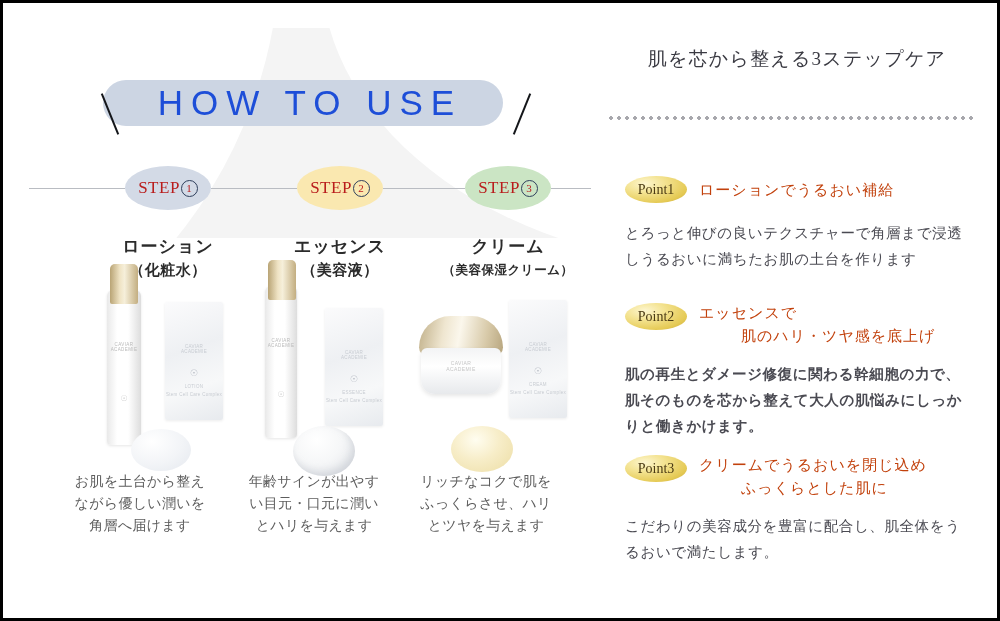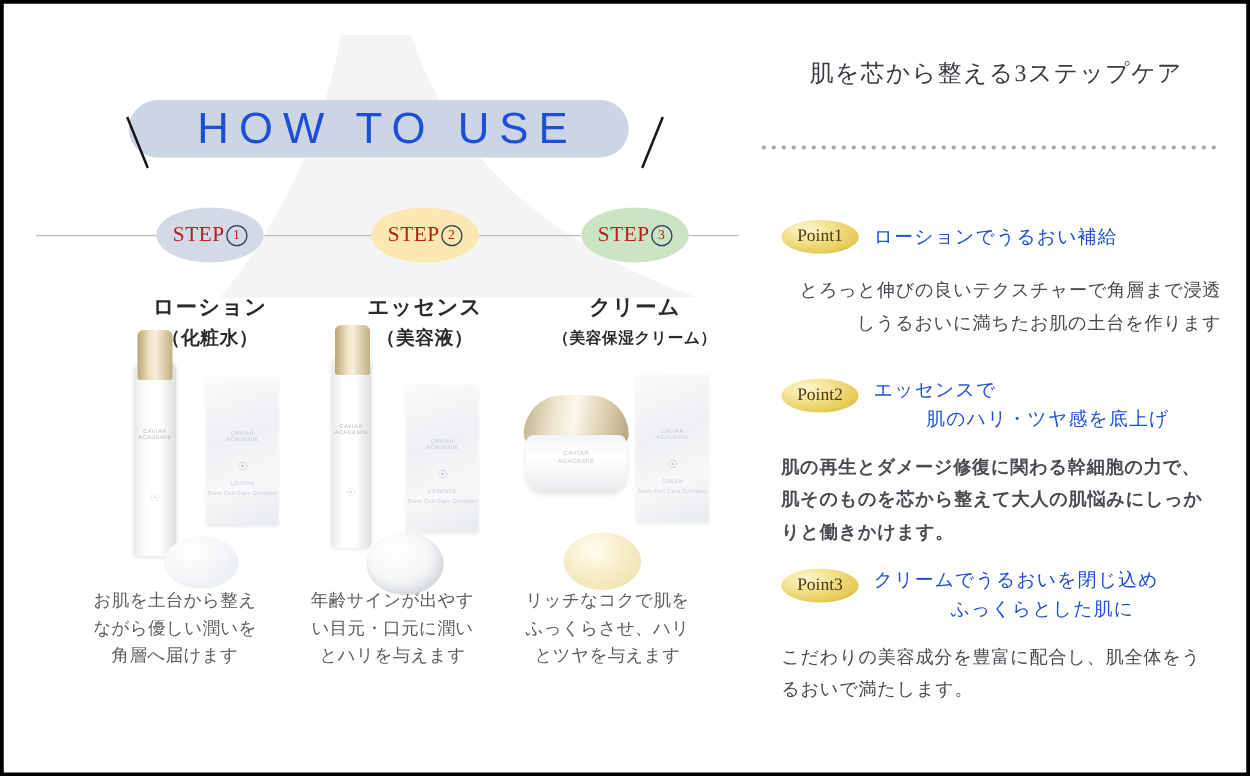--- a/index.html
+++ b/index.html
@@ -219,21 +219,21 @@
     position:absolute;left:14px;
     width:62px;height:27px;border-radius:50%;
     background:radial-gradient(ellipse at 32% 28%,#fdf6cf 0%,#f3e28f 35%,#e5ca55 72%,#c9a93a 100%);
     display:flex;align-items:center;justify-content:center;
     font-family:"Liberation Serif","DejaVu Serif",serif;
     font-size:14px;color:#4a3a14;
   }
   .point-head{
     position:absolute;left:88px;
     font-family:"Liberation Serif","DejaVu Serif",serif;
-    font-size:15px;color:#1d4ed8;letter-spacing:1px;line-height:23px;
+    font-size:15px;color:#c2410c;letter-spacing:1px;line-height:23px;
   }
   .point-head .l2{display:block;padding-left:42px;}
   .point-body{
     position:absolute;left:14px;width:352px;
     font-family:"Liberation Serif","DejaVu Serif",serif;
     font-size:14.5px;color:#4a4a52;line-height:26px;letter-spacing:.6px;
   }
 </style>
 </head>
 <body>
@@ -340,35 +340,35 @@
 
   <div class="right-panel">
     <div class="right-title">肌を芯から整える3ステップケア</div>
     <div class="dot-divider"></div>
 
     <div class="point-block" style="top:148px;height:110px;">
       <div class="point-badge" style="top:0;">Point1</div>
       <div class="point-head" style="top:3px;">
         <span>ローションでうるおい補給</span>
       </div>
-      <div class="point-body" style="top:44px;text-align:right;">とろっと伸びの良いテクスチャーで角層まで浸透<br>しうるおいに満ちたお肌の土台を作ります</div>
+      <div class="point-body" style="top:44px;">とろっと伸びの良いテクスチャーで角層まで浸透<br>しうるおいに満ちたお肌の土台を作ります</div>
     </div>
 
     <div class="point-block" style="top:275px;height:150px;">
       <div class="point-badge" style="top:0;">Point2</div>
       <div class="point-head" style="top:-1px;">
         <span>エッセンスで</span>
         <span class="l2">肌のハリ・ツヤ感を底上げ</span>
       </div>
       <div class="point-body" style="top:58px;font-weight:bold;">肌の再生とダメージ修復に関わる幹細胞の力で、<br>肌そのものを芯から整えて大人の肌悩みにしっか<br>りと働きかけます。</div>
     </div>
 
     <div class="point-block" style="top:427px;height:120px;">
       <div class="point-badge" style="top:0;">Point3</div>
-      <div class="point-head" style="top:-1px;text-align:center;">
+      <div class="point-head" style="top:-1px;">
         <span>クリームでうるおいを閉じ込め</span>
         <span class="l2">ふっくらとした肌に</span>
       </div>
       <div class="point-body" style="top:58px;">こだわりの美容成分を豊富に配合し、肌全体をう<br>るおいで満たします。</div>
     </div>
   </div>
 
 </div>
 
 </body></html>

